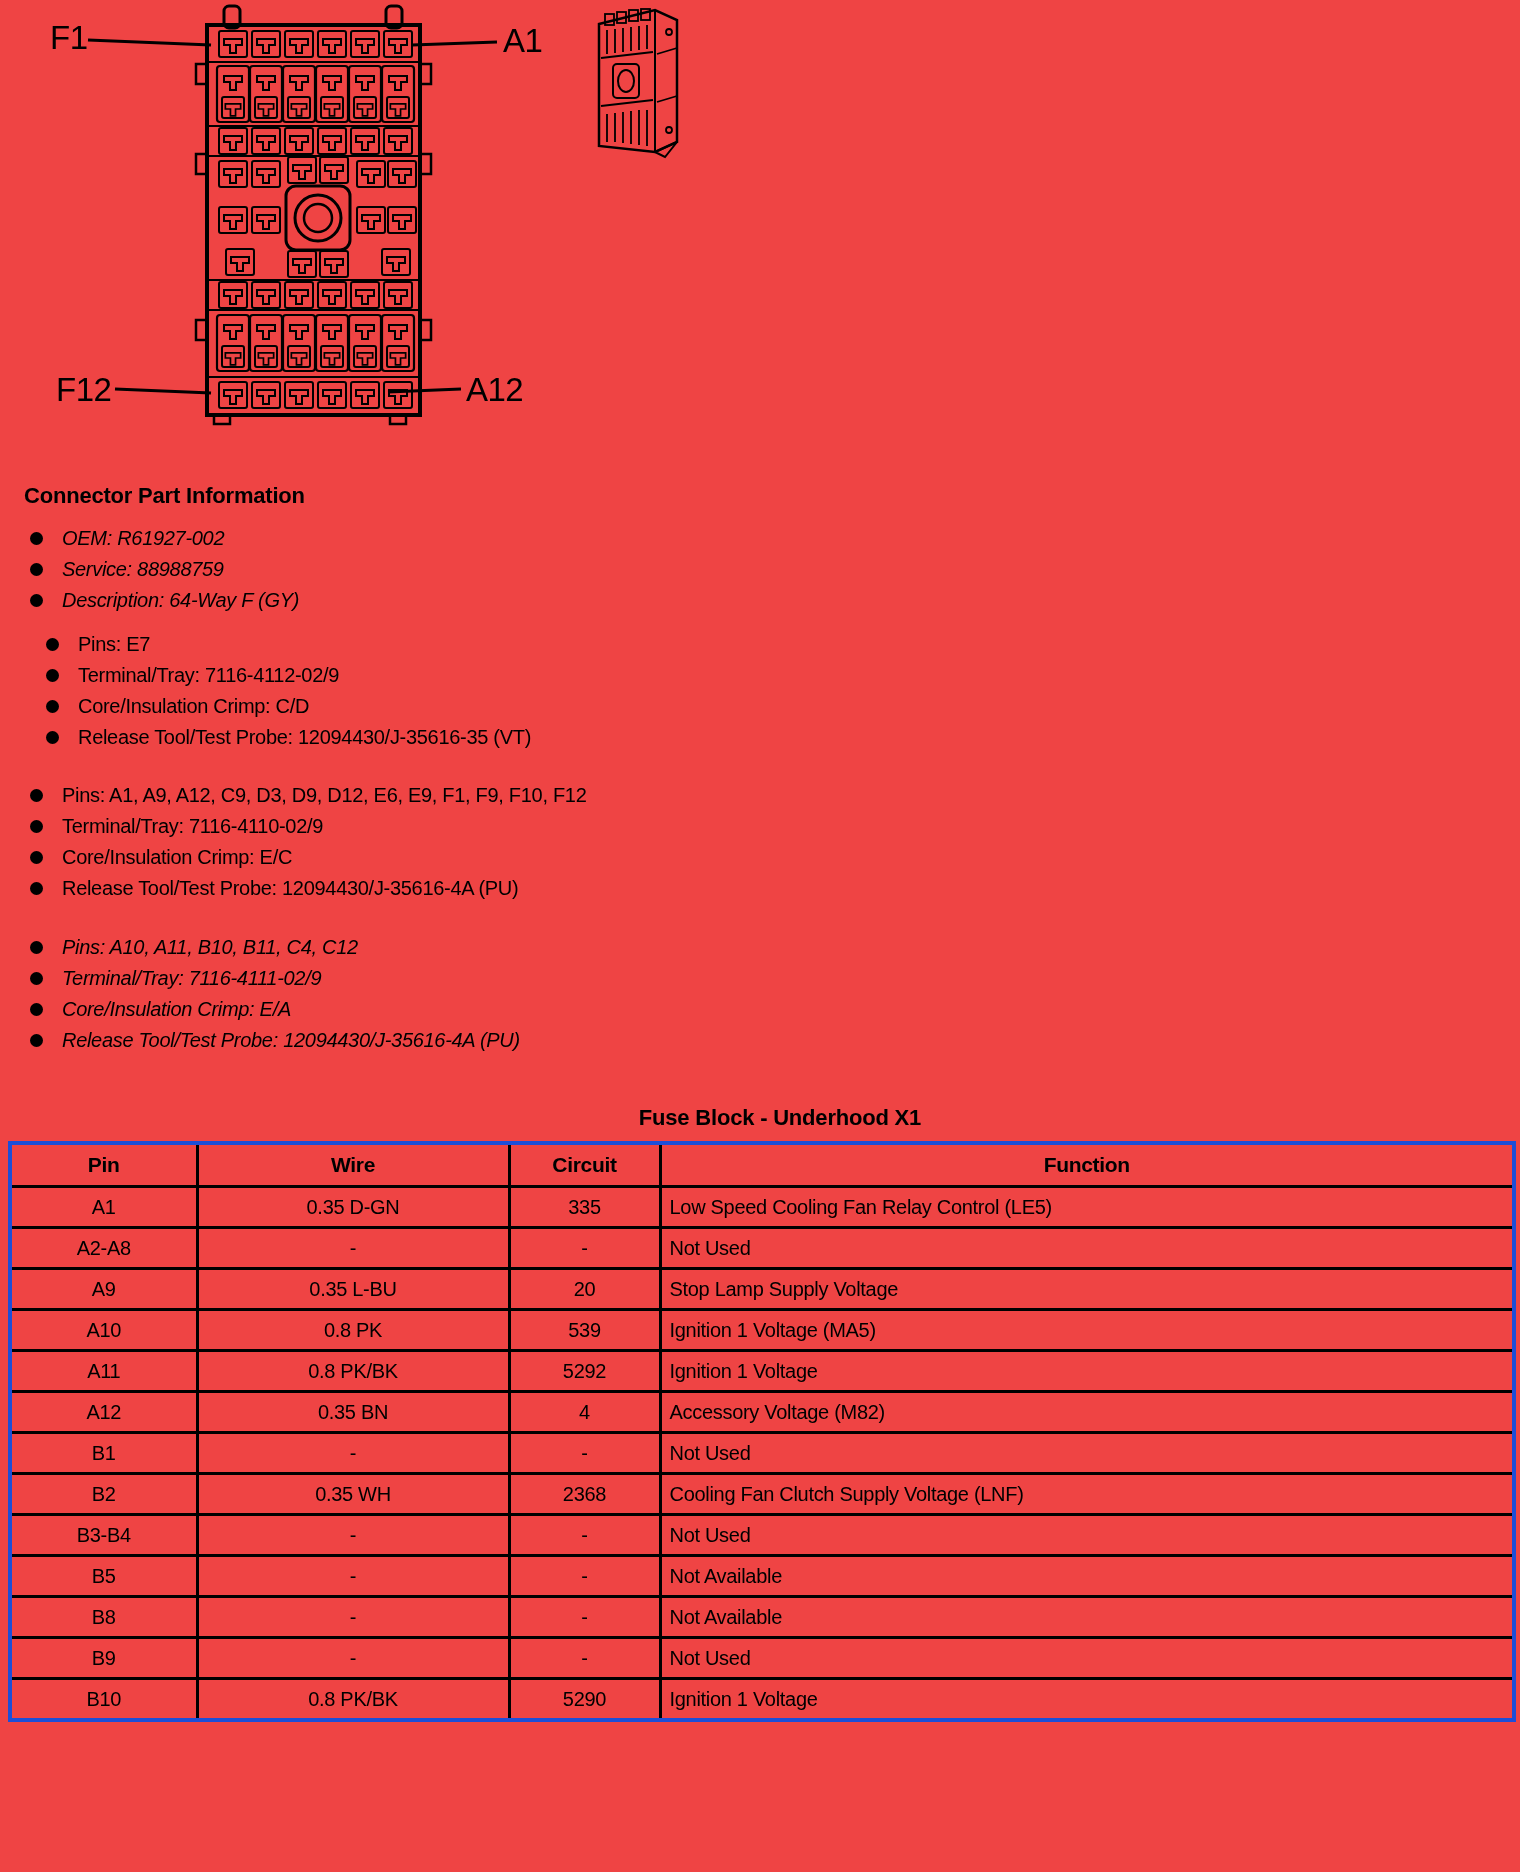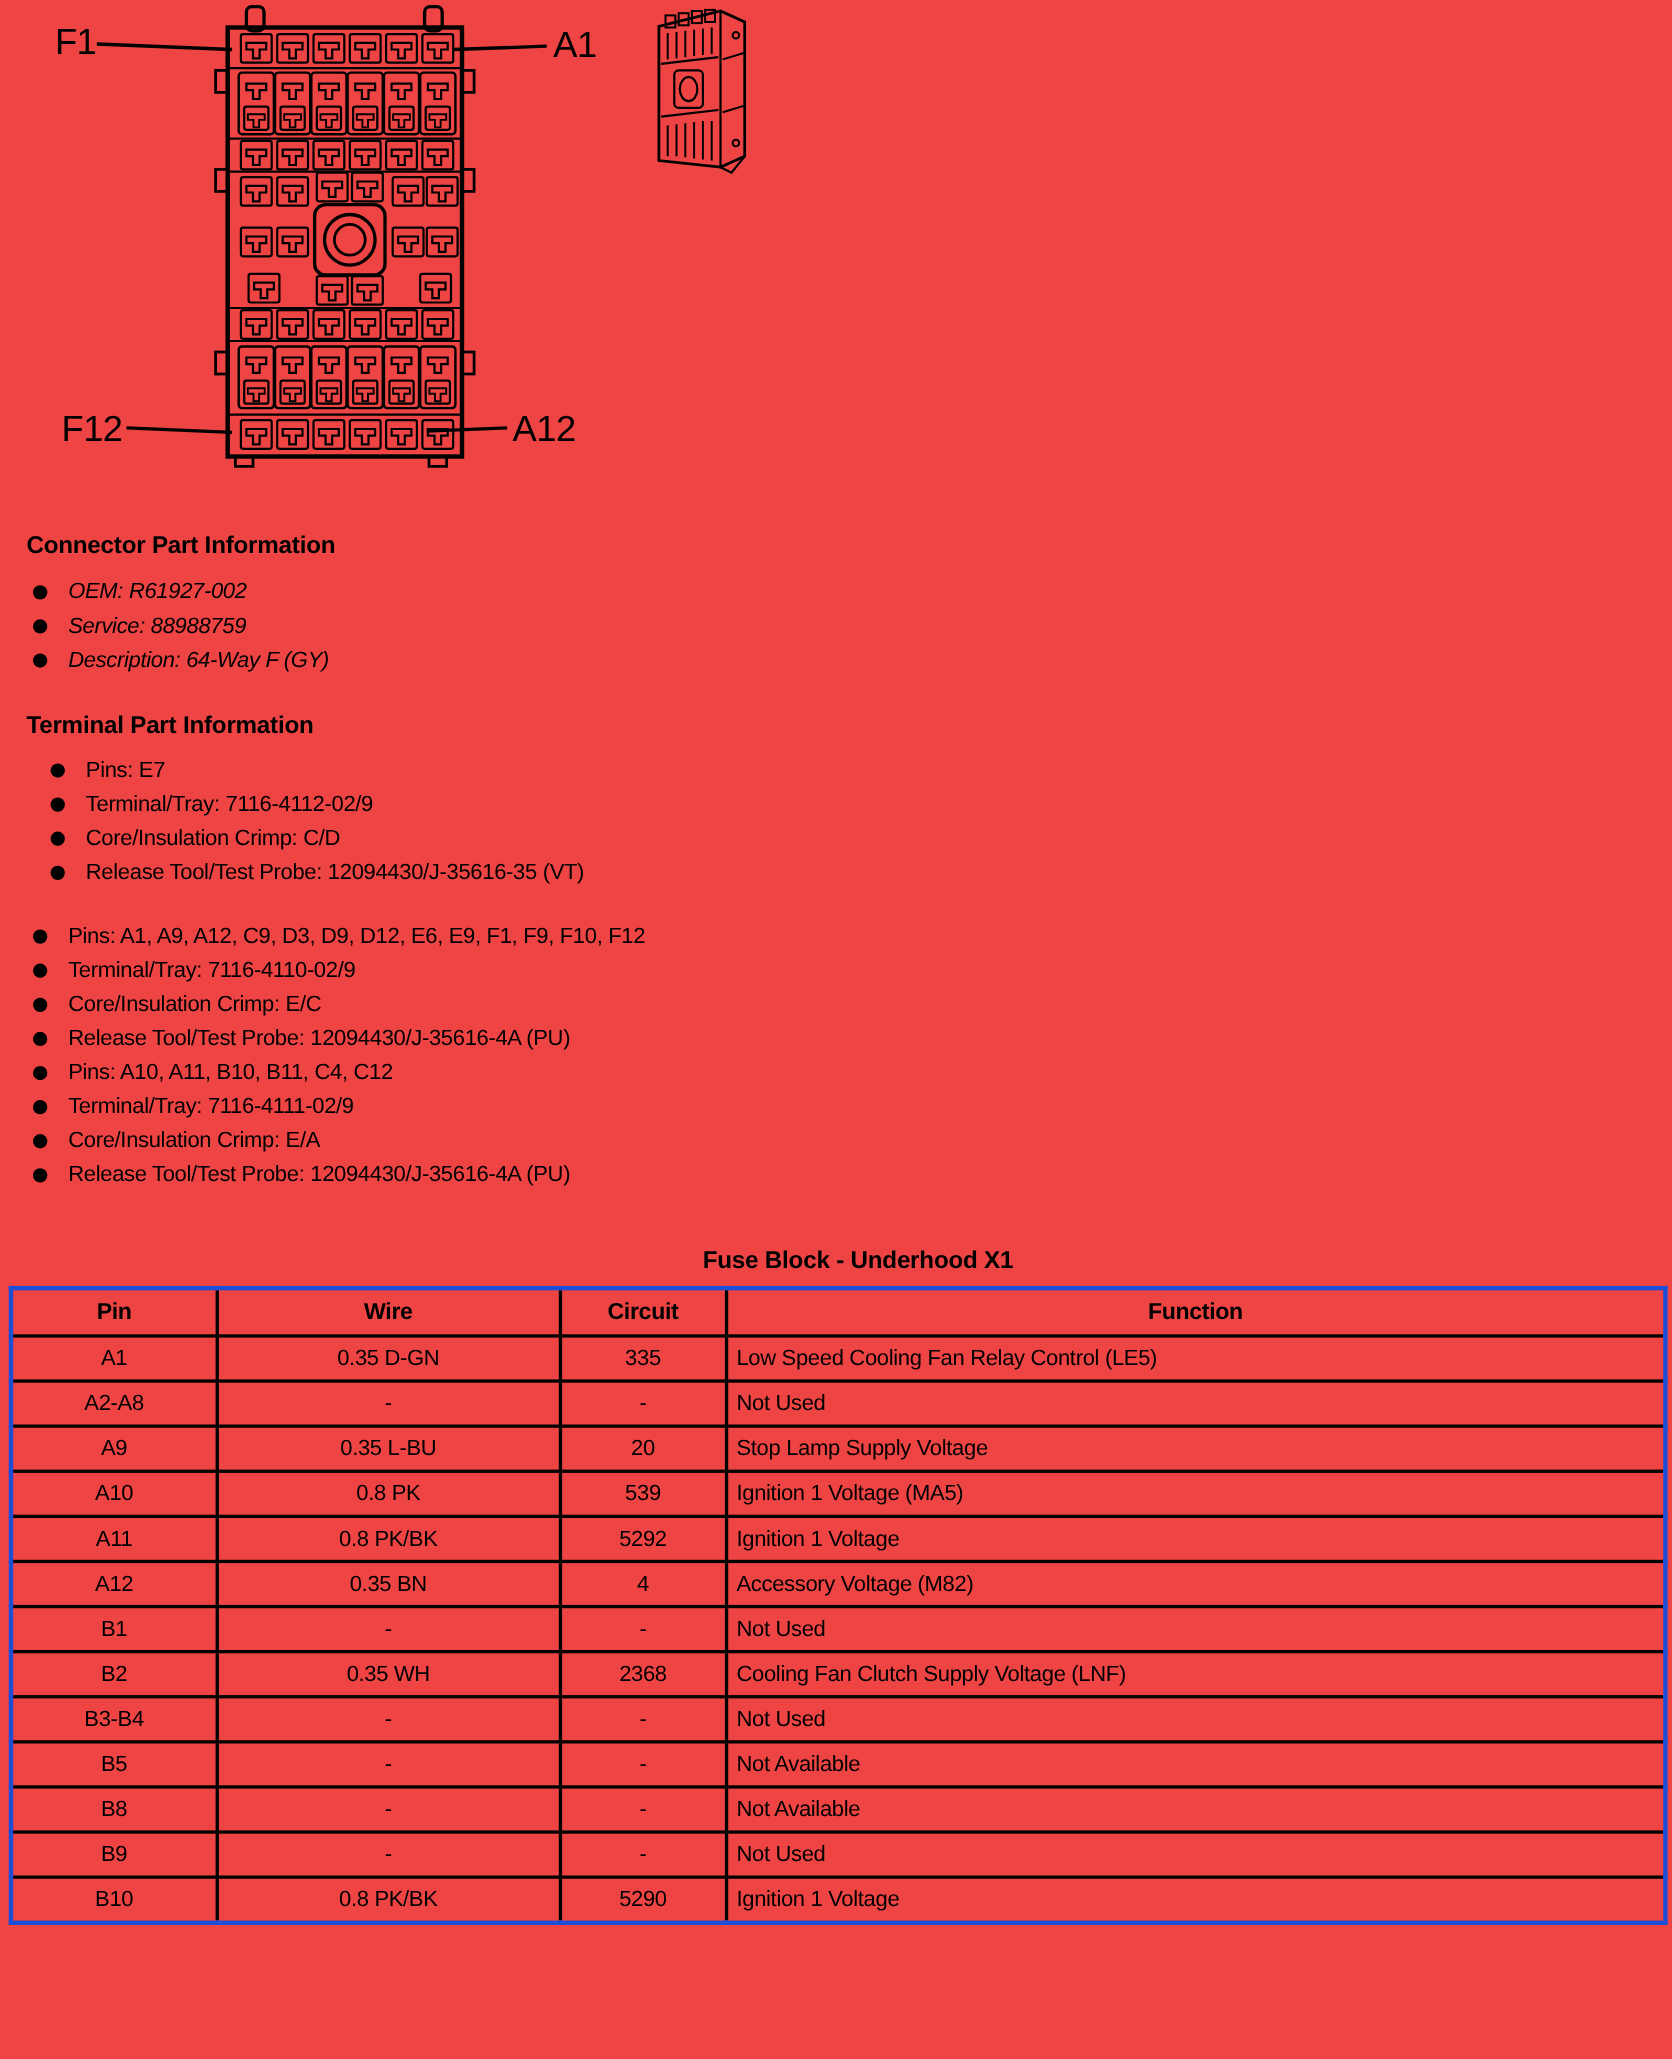--- a/index.html
+++ b/index.html
@@ -18,21 +18,21 @@
   h2.section{
     font-size:22px;font-weight:bold;margin:0;padding:0 0 0 24px;line-height:26px;
     letter-spacing:-0.2px;
   }
   #connector-heading{margin-top:45px;}
   #terminal-heading{margin-top:30px;}
   ul.bullets{list-style:none;margin:0;padding:0;}
   ul.bullets.first{margin-top:14px;font-style:italic;}
   ul.bullets.g1{margin-top:13px;padding-left:16px;}
   ul.bullets.g2{margin-top:27px;}
-  ul.bullets.g3{}
+  ul.bullets.g3{margin-top:28px;font-style:italic;}
   li.bullet{
     position:relative;padding-left:62px;font-size:20px;line-height:31px;
     letter-spacing:-0.3px;white-space:nowrap;
   }
   li.bullet .dot{
     position:absolute;left:30px;top:9px;width:13px;height:13px;
     border-radius:50%;background:#000;
   }
   
   .table-title{
@@ -212,21 +212,20 @@
     <text class="dlabel" x="466" y="401">A12</text>
   </svg>
 
   <h2 class="section" id="connector-heading">Connector Part Information</h2>
   <ul class="bullets first">
     <li class="bullet"><span class="dot"></span><span>OEM: R61927-002</span></li>
     <li class="bullet"><span class="dot"></span><span>Service: 88988759</span></li>
     <li class="bullet"><span class="dot"></span><span>Description: 64-Way F (GY)</span></li>
   </ul>
 
-  <h2 class="section" id="terminal-heading">Terminal Part Information</h2>
 
   <ul class="bullets g1">
     <li class="bullet"><span class="dot"></span><span>Pins: E7</span></li>
     <li class="bullet"><span class="dot"></span><span>Terminal/Tray: 7116-4112-02/9</span></li>
     <li class="bullet"><span class="dot"></span><span>Core/Insulation Crimp: C/D</span></li>
     <li class="bullet"><span class="dot"></span><span>Release Tool/Test Probe: 12094430/J-35616-35 (VT)</span></li>
   </ul>
 
   <ul class="bullets g2">
     <li class="bullet"><span class="dot"></span><span>Pins: A1, A9, A12, C9, D3, D9, D12, E6, E9, F1, F9, F10, F12</span></li>

